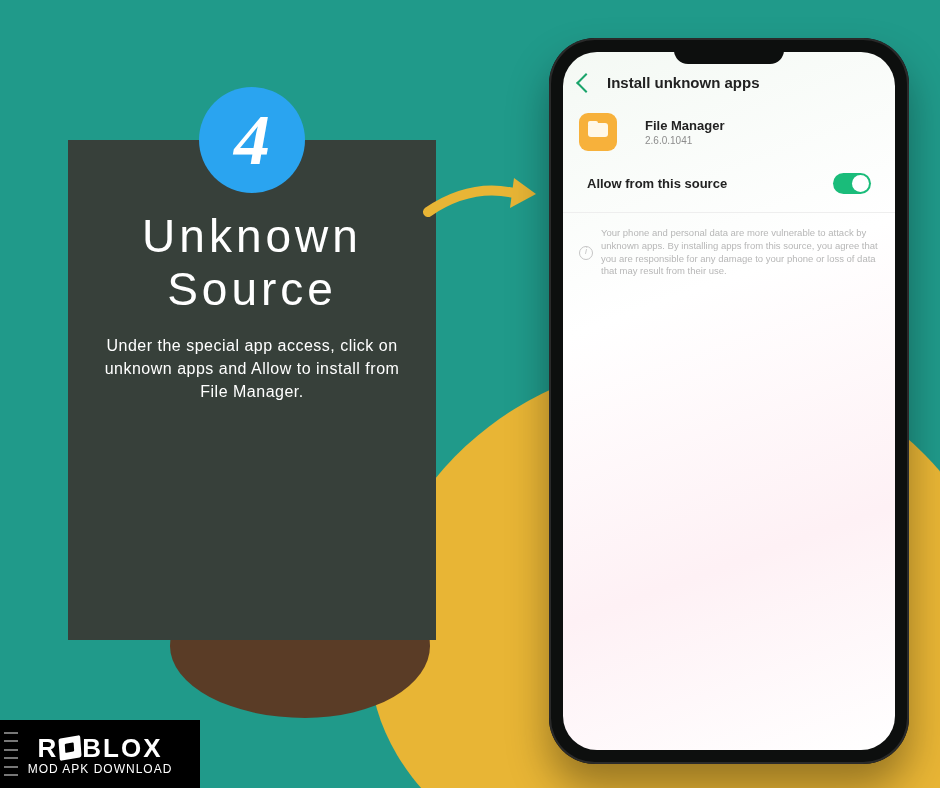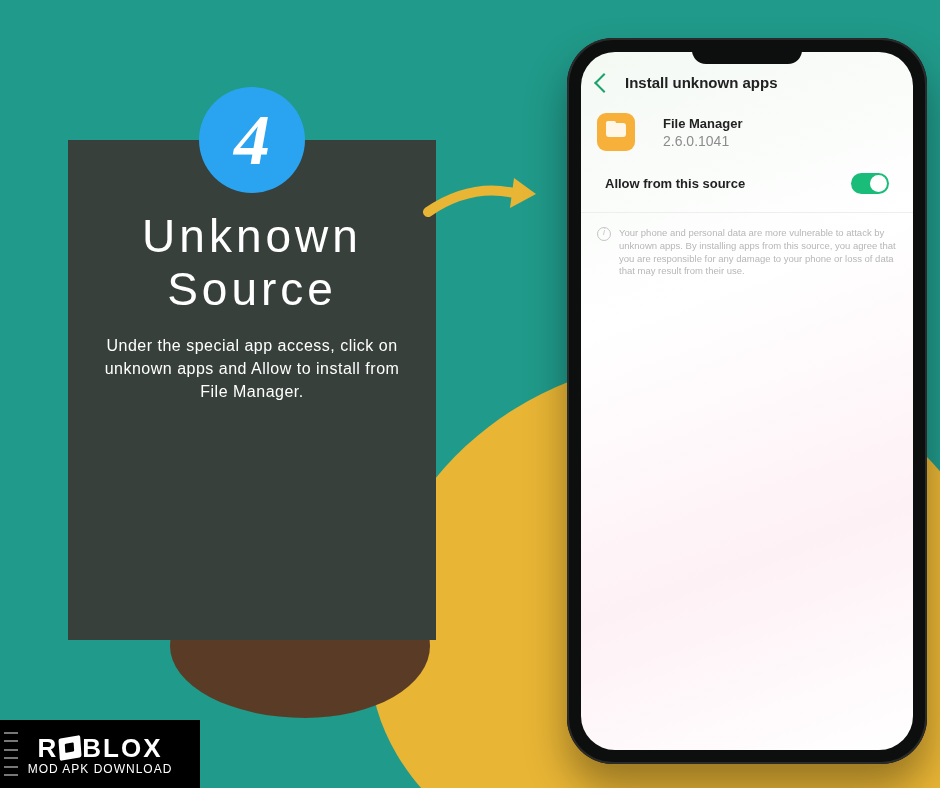--- a/index.html
+++ b/index.html
@@ -6,37 +6,37 @@
 body{width:940px;height:788px;overflow:hidden;position:relative;font-family:sans-serif;background:#209a8a}
 .canvas{position:relative;width:940px;height:788px}
 .yellow-blob{position:absolute;right:-80px;bottom:-120px;width:650px;height:550px;background:#e8b535;border-radius:50% 50% 45% 55% / 55% 60% 40% 45%}
 .brown-blob{position:absolute;left:170px;bottom:70px;width:260px;height:180px;background:#5a3c26;border-radius:50% 50% 48% 52% / 60% 60% 40% 40%}
 .card{position:absolute;left:68px;top:140px;width:368px;height:500px;background:#37403a;padding:46px 30px 30px;color:#fff;text-align:center}
 .badge{position:absolute;left:50%;transform:translateX(-50%);top:-53px;width:106px;height:106px;border-radius:50%;background:#2aa4f0;display:flex;align-items:center;justify-content:center}
 .badge-num{font-size:72px;font-family:'Brush Script MT',cursive;font-style:italic;font-weight:700;color:#fff;line-height:1}
 .title{font-size:46px;font-weight:400;letter-spacing:4px;line-height:1.15;margin-top:24px;margin-bottom:18px}
 .desc{font-size:16px;font-weight:400;line-height:1.45;letter-spacing:.5px;padding:0 6px}
 .arrow{position:absolute;left:422px;top:172px;width:120px;height:52px}
-.phone{position:absolute;left:567px;top:38px;width:360px;height:726px;border-radius:46px;background:#0d0f0e;padding:14px 14px;box-shadow:0 0 0 2px #2a2a2a inset,0 24px 40px rgba(0,0,0,.35)}
+.phone{position:absolute;left:549px;top:38px;width:360px;height:726px;border-radius:46px;background:#0d0f0e;padding:14px 14px;box-shadow:0 0 0 2px #2a2a2a inset,0 24px 40px rgba(0,0,0,.35)}
 .notch{position:absolute;left:50%;transform:translateX(-50%);top:6px;width:110px;height:20px;background:#0d0f0e;border-radius:0 0 14px 14px;z-index:3}
 .screen{position:relative;width:100%;height:100%;border-radius:34px;background:linear-gradient(160deg,#f4f9f4 0%,#fff 35%,#fef1f5 70%,#fff 100%);overflow:hidden}
 .topbar{display:flex;align-items:center;gap:14px;padding:22px 16px 8px}
 .back{width:14px;height:14px;border-left:2.4px solid #1aa46b;border-bottom:2.4px solid #1aa46b;transform:rotate(45deg)}
 .top-title{font-size:15px;font-weight:700;color:#222}
 .app-row{display:flex;align-items:center;gap:28px;padding:14px 16px 12px}
 .app-icon{width:38px;height:38px;border-radius:9px;background:#f7b13b;position:relative}
 .app-icon::after{content:"";position:absolute;left:9px;top:10px;width:20px;height:14px;border-radius:3px;background:#fff8e8}
 .app-icon::before{content:"";position:absolute;left:9px;top:8px;width:10px;height:4px;border-radius:2px 2px 0 0;background:#fff8e8}
 .app-name{font-size:13px;font-weight:700;color:#222}
-.app-ver{font-size:14px;color:#8c8c8c;margin-top:2px}
+.app-ver{font-size:10px;color:#8c8c8c;margin-top:2px}
 .allow-row{display:flex;align-items:center;justify-content:space-between;padding:10px 24px 18px;border-bottom:1px solid #eee}
 .allow-label{font-size:13px;font-weight:600;color:#222}
 .toggle{width:38px;height:21px;border-radius:30px;background:#1abc7a;position:relative}
 .toggle::after{content:"";position:absolute;right:2px;top:2px;width:17px;height:17px;border-radius:50%;background:#fff}
-.warn-row{display:flex;gap:8px;padding:14px 16px;align-items:flex-start}
+.warn-row{display:flex;gap:8px;padding:14px 16px;align-items:center}
 .warn-icon{flex:0 0 14px;width:14px;height:14px;border:1.2px solid #c5c5c5;border-radius:50%;position:relative}
 .warn-icon::after{content:"i";position:absolute;left:0;right:0;top:-1px;text-align:center;font-size:9px;font-style:italic;color:#c5c5c5}
 .warn-text{font-size:9.5px;line-height:1.35;color:#b7b7b7}
 .logo{position:absolute;left:0;bottom:0;width:200px;height:68px;background:#000;display:flex;flex-direction:column;align-items:center;justify-content:center}
 .logo-top{display:flex;align-items:center;gap:0}
 .logo-primary{font-size:26px;font-weight:900;letter-spacing:2px;color:#fff;font-family:Impact,Arial Black,sans-serif}
 .logo-o{display:inline-block;width:22px;height:22px;background:#fff;margin:0 1px;transform:rotate(-10deg) skewX(-6deg);border-radius:2px;position:relative}
 .logo-o::after{content:"";position:absolute;left:6px;top:6px;width:9px;height:9px;background:#000;border-radius:1px}
 .logo-sub{font-size:12px;letter-spacing:1px;color:#fff;font-weight:400;margin-top:-2px}
 .stripes{position:absolute;left:4px;top:12px;width:14px;height:44px;display:flex;flex-direction:column;justify-content:space-between}

